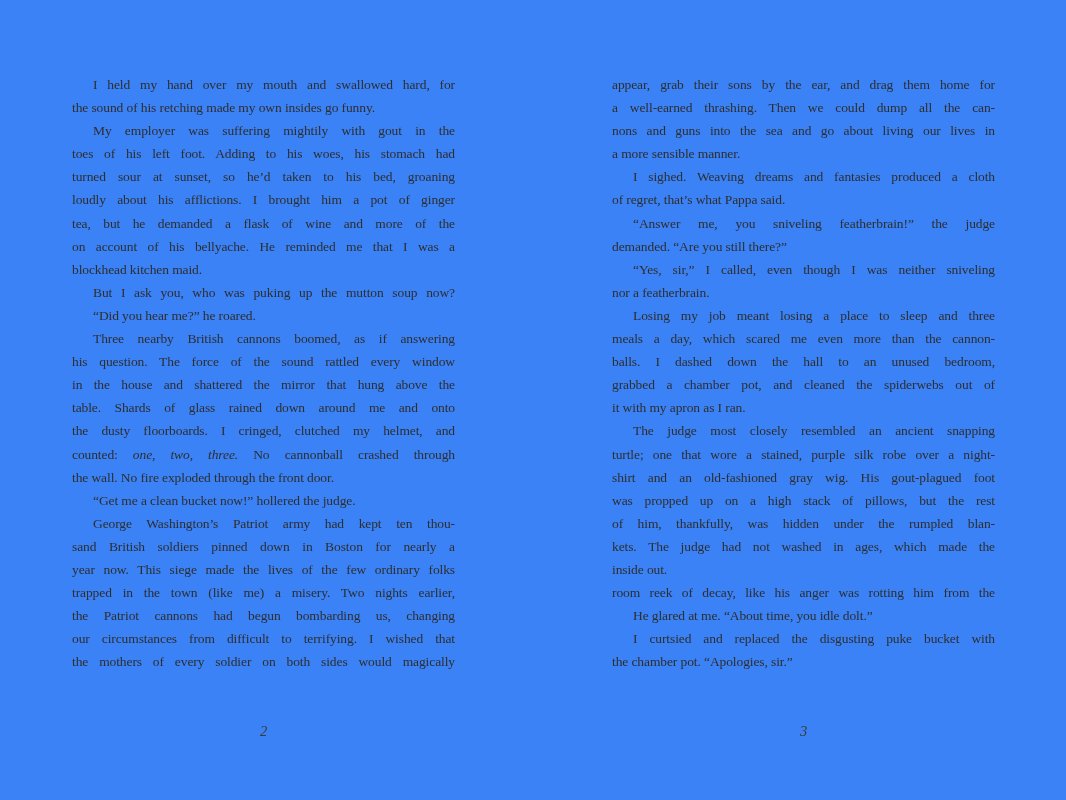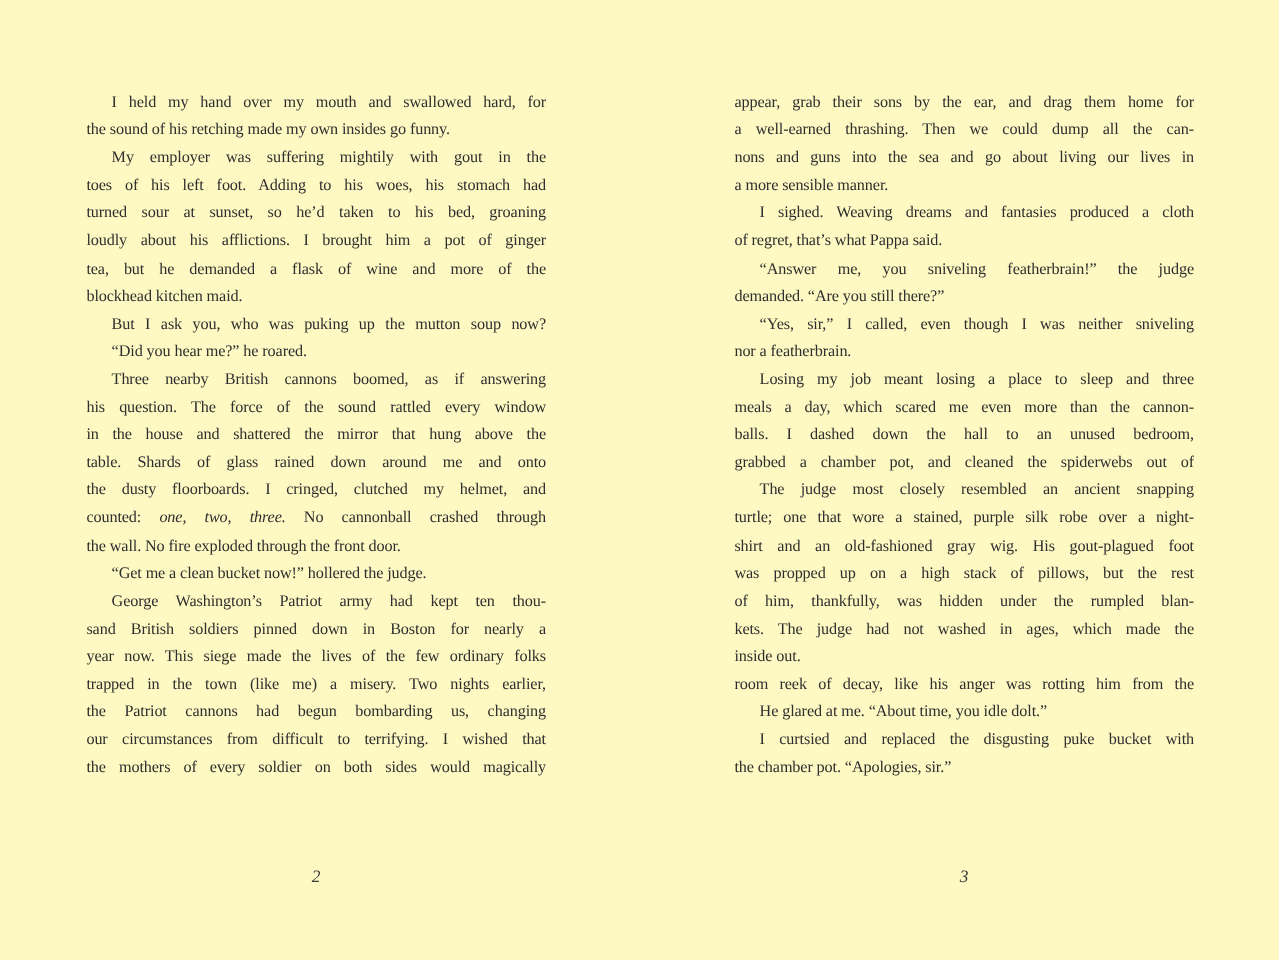--- a/index.html
+++ b/index.html
@@ -4,21 +4,21 @@
 <style>
   html, body {
     margin: 0;
     padding: 0;
     background: #ffffff;
   }
   .spread {
     position: relative;
     width: 1066px;
     height: 800px;
-    background: #fef9c3;
+    background: #3b82f6;
     font-family: "Liberation Serif", "DejaVu Serif", serif;
     color: #2e2e2e;
     overflow: hidden;
   }
   .page {
     position: absolute;
     top: 73px;
     width: 383px;
     height: 700px;
   }
@@ -56,20 +56,21 @@
 
   <div class="page page-left">
     <div class="text-block">
         <div class="line indent just"><span>I held my hand over my mouth and swallowed hard, for</span></div>
         <div class="line"><span>the sound of his retching made my own insides go funny.</span></div>
         <div class="line indent just"><span>My employer was suffering mightily with gout in the</span></div>
         <div class="line just"><span>toes of his left foot. Adding to his woes, his stomach had</span></div>
         <div class="line just"><span>turned sour at sunset, so he’d taken to his bed, groaning</span></div>
         <div class="line just"><span>loudly about his afflictions. I brought him a pot of ginger</span></div>
         <div class="line just"><span>tea, but he demanded a flask of wine and more of the</span></div>
+        <div class="line just"><span>on account of his bellyache. He reminded me that I was a</span></div>
         <div class="line"><span>blockhead kitchen maid.</span></div>
         <div class="line indent just"><span>But I ask you, who was puking up the mutton soup now?</span></div>
         <div class="line indent"><span>“Did you hear me?” he roared.</span></div>
         <div class="line indent just"><span>Three nearby British cannons boomed, as if answering</span></div>
         <div class="line just"><span>his question. The force of the sound rattled every window</span></div>
         <div class="line just"><span>in the house and shattered the mirror that hung above the</span></div>
         <div class="line just"><span>table. Shards of glass rained down around me and onto</span></div>
         <div class="line just"><span>the dusty floorboards. I cringed, clutched my helmet, and</span></div>
         <div class="line just"><span>counted: </span><i>one, two, three.</i><span> No cannonball crashed through</span></div>
         <div class="line"><span>the wall. No fire exploded through the front door.</span></div>
@@ -94,20 +95,21 @@
         <div class="line indent just"><span>I sighed. Weaving dreams and fantasies produced a cloth</span></div>
         <div class="line"><span>of regret, that’s what Pappa said.</span></div>
         <div class="line indent just"><span>“Answer me, you sniveling featherbrain!” the judge</span></div>
         <div class="line"><span>demanded. “Are you still there?”</span></div>
         <div class="line indent just"><span>“Yes, sir,” I called, even though I was neither sniveling</span></div>
         <div class="line"><span>nor a featherbrain.</span></div>
         <div class="line indent just"><span>Losing my job meant losing a place to sleep and three</span></div>
         <div class="line just"><span>meals a day, which scared me even more than the cannon-</span></div>
         <div class="line just"><span>balls. I dashed down the hall to an unused bedroom,</span></div>
         <div class="line just"><span>grabbed a chamber pot, and cleaned the spiderwebs out of</span></div>
+        <div class="line"><span>it with my apron as I ran.</span></div>
         <div class="line indent just"><span>The judge most closely resembled an ancient snapping</span></div>
         <div class="line just"><span>turtle; one that wore a stained, purple silk robe over a night-</span></div>
         <div class="line just"><span>shirt and an old-fashioned gray wig. His gout-plagued foot</span></div>
         <div class="line just"><span>was propped up on a high stack of pillows, but the rest</span></div>
         <div class="line just"><span>of him, thankfully, was hidden under the rumpled blan-</span></div>
         <div class="line just"><span>kets. The judge had not washed in ages, which made the</span></div>
         <div class="line"><span>inside out.</span></div>
         <div class="line just"><span>room reek of decay, like his anger was rotting him from the</span></div>
         <div class="line indent"><span>He glared at me. “About time, you idle dolt.”</span></div>
         <div class="line indent just"><span>I curtsied and replaced the disgusting puke bucket with</span></div>

